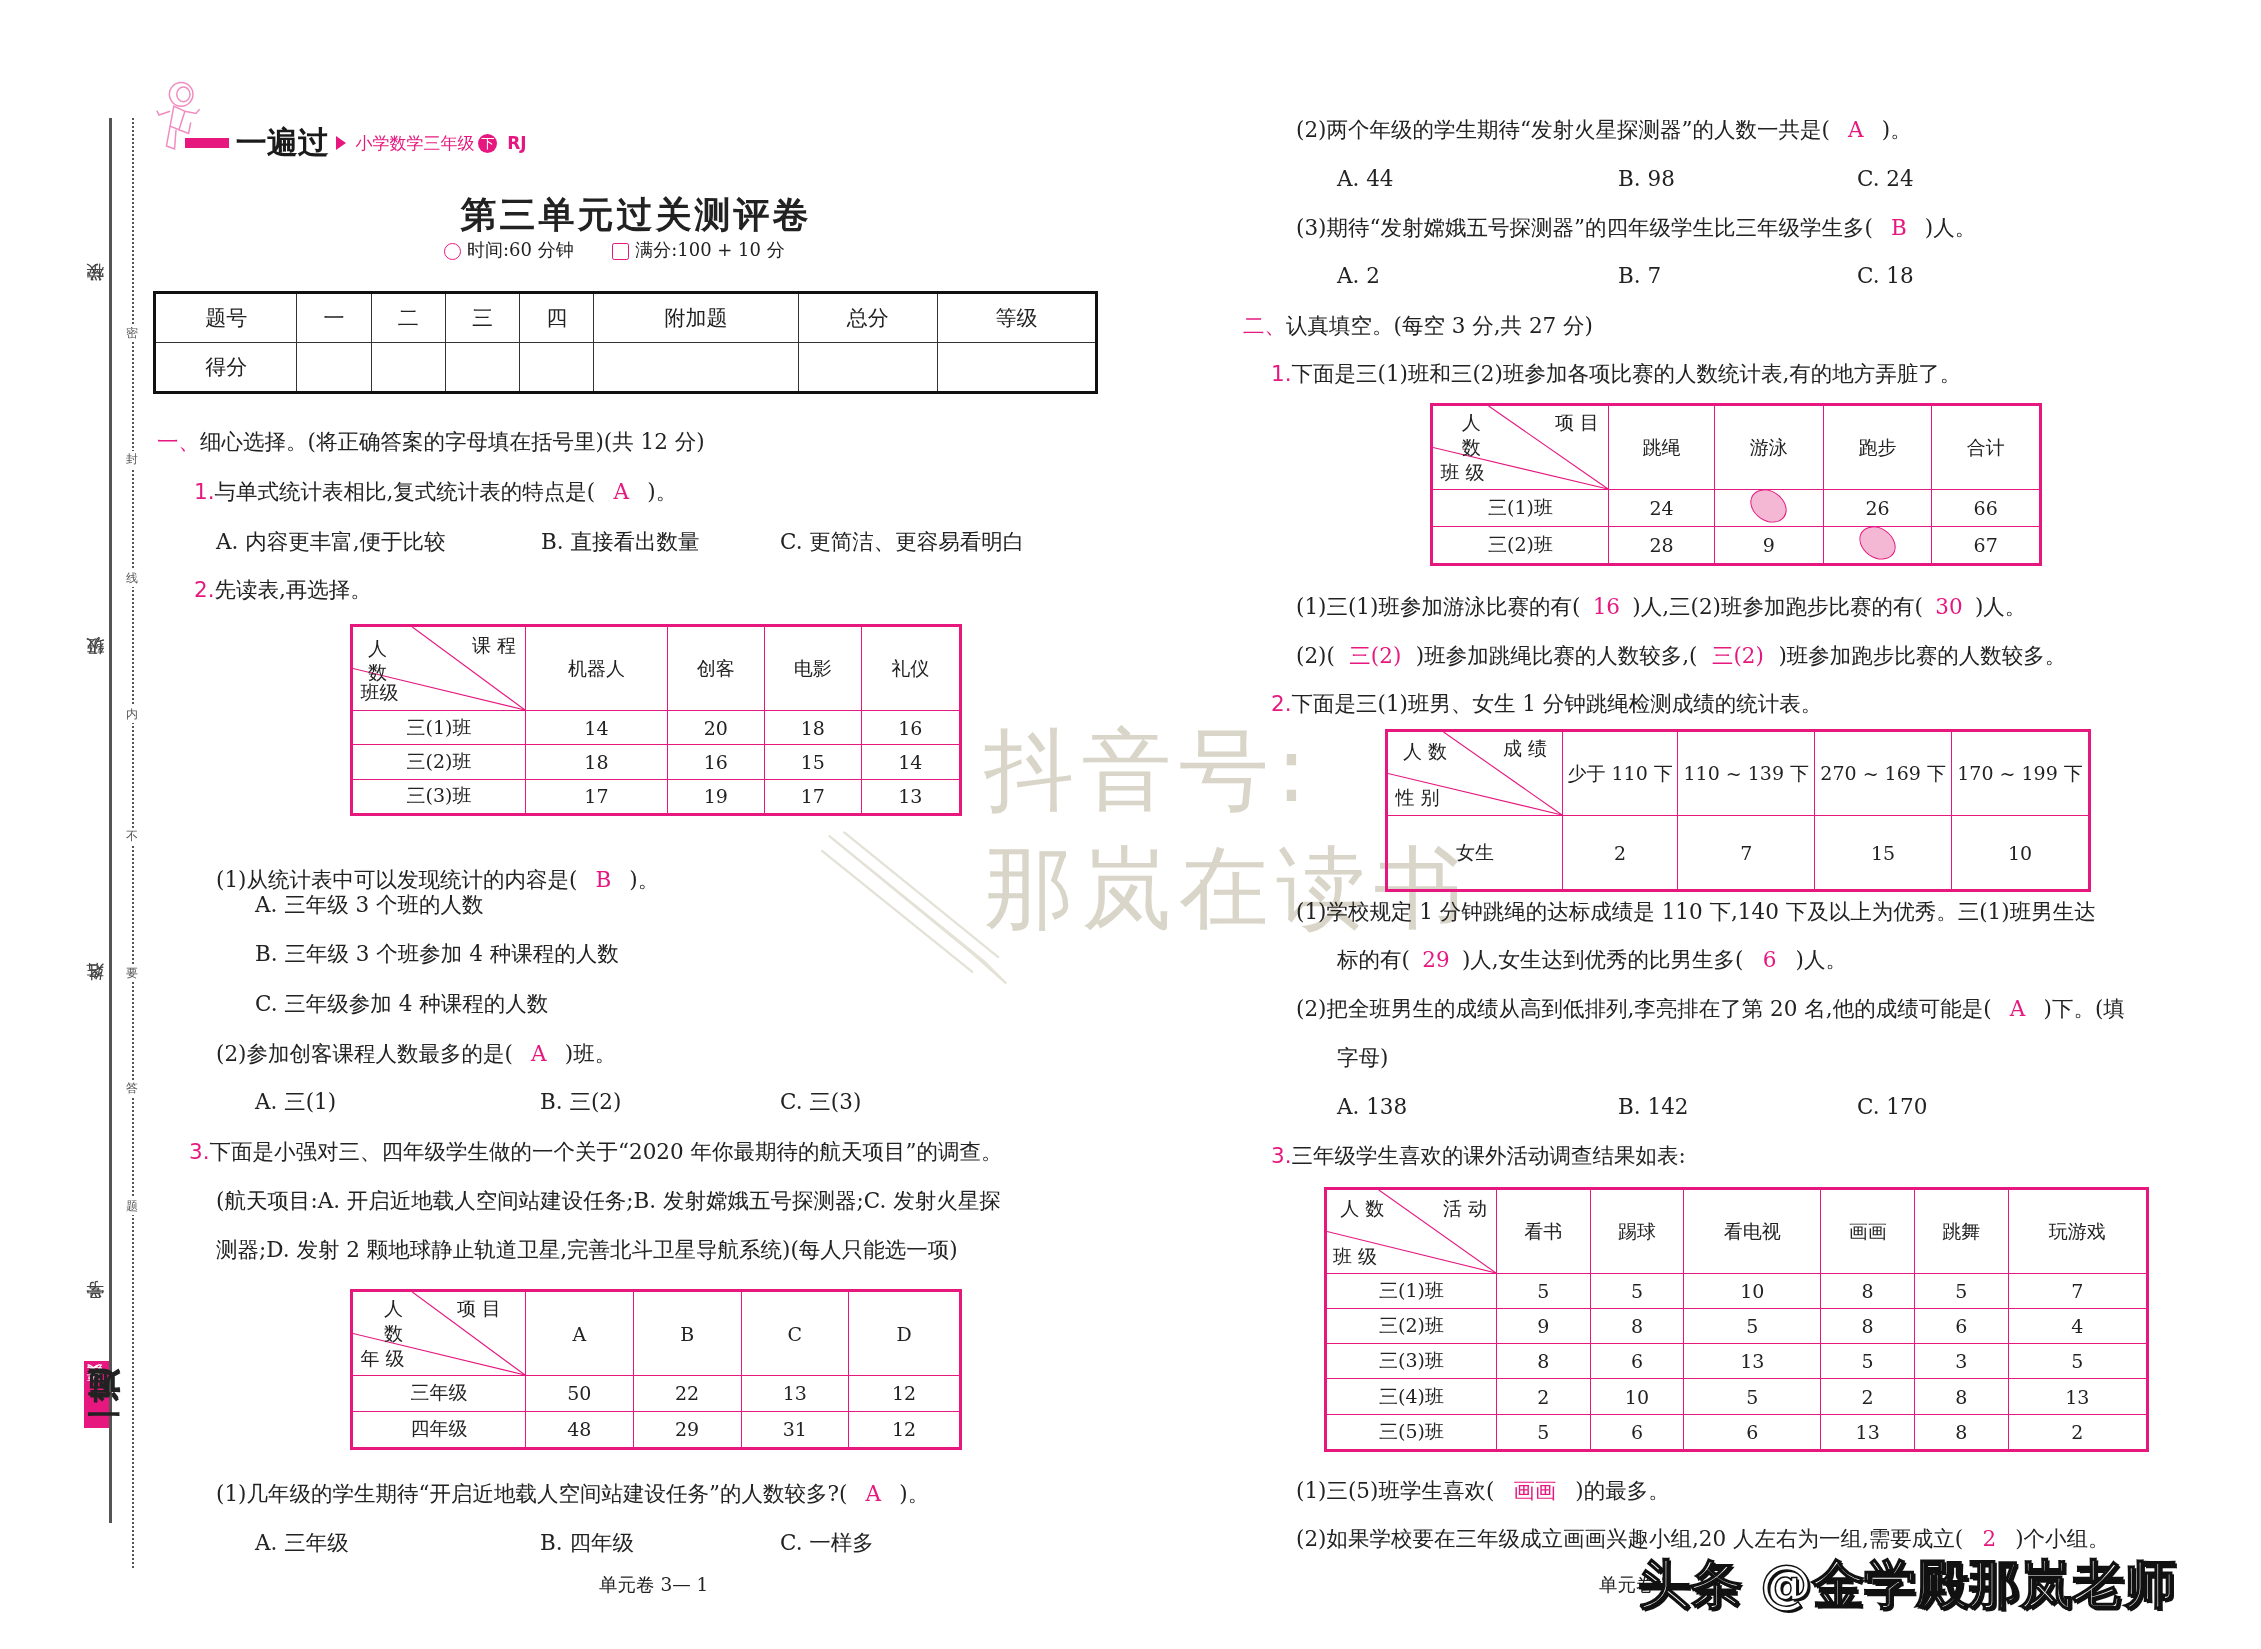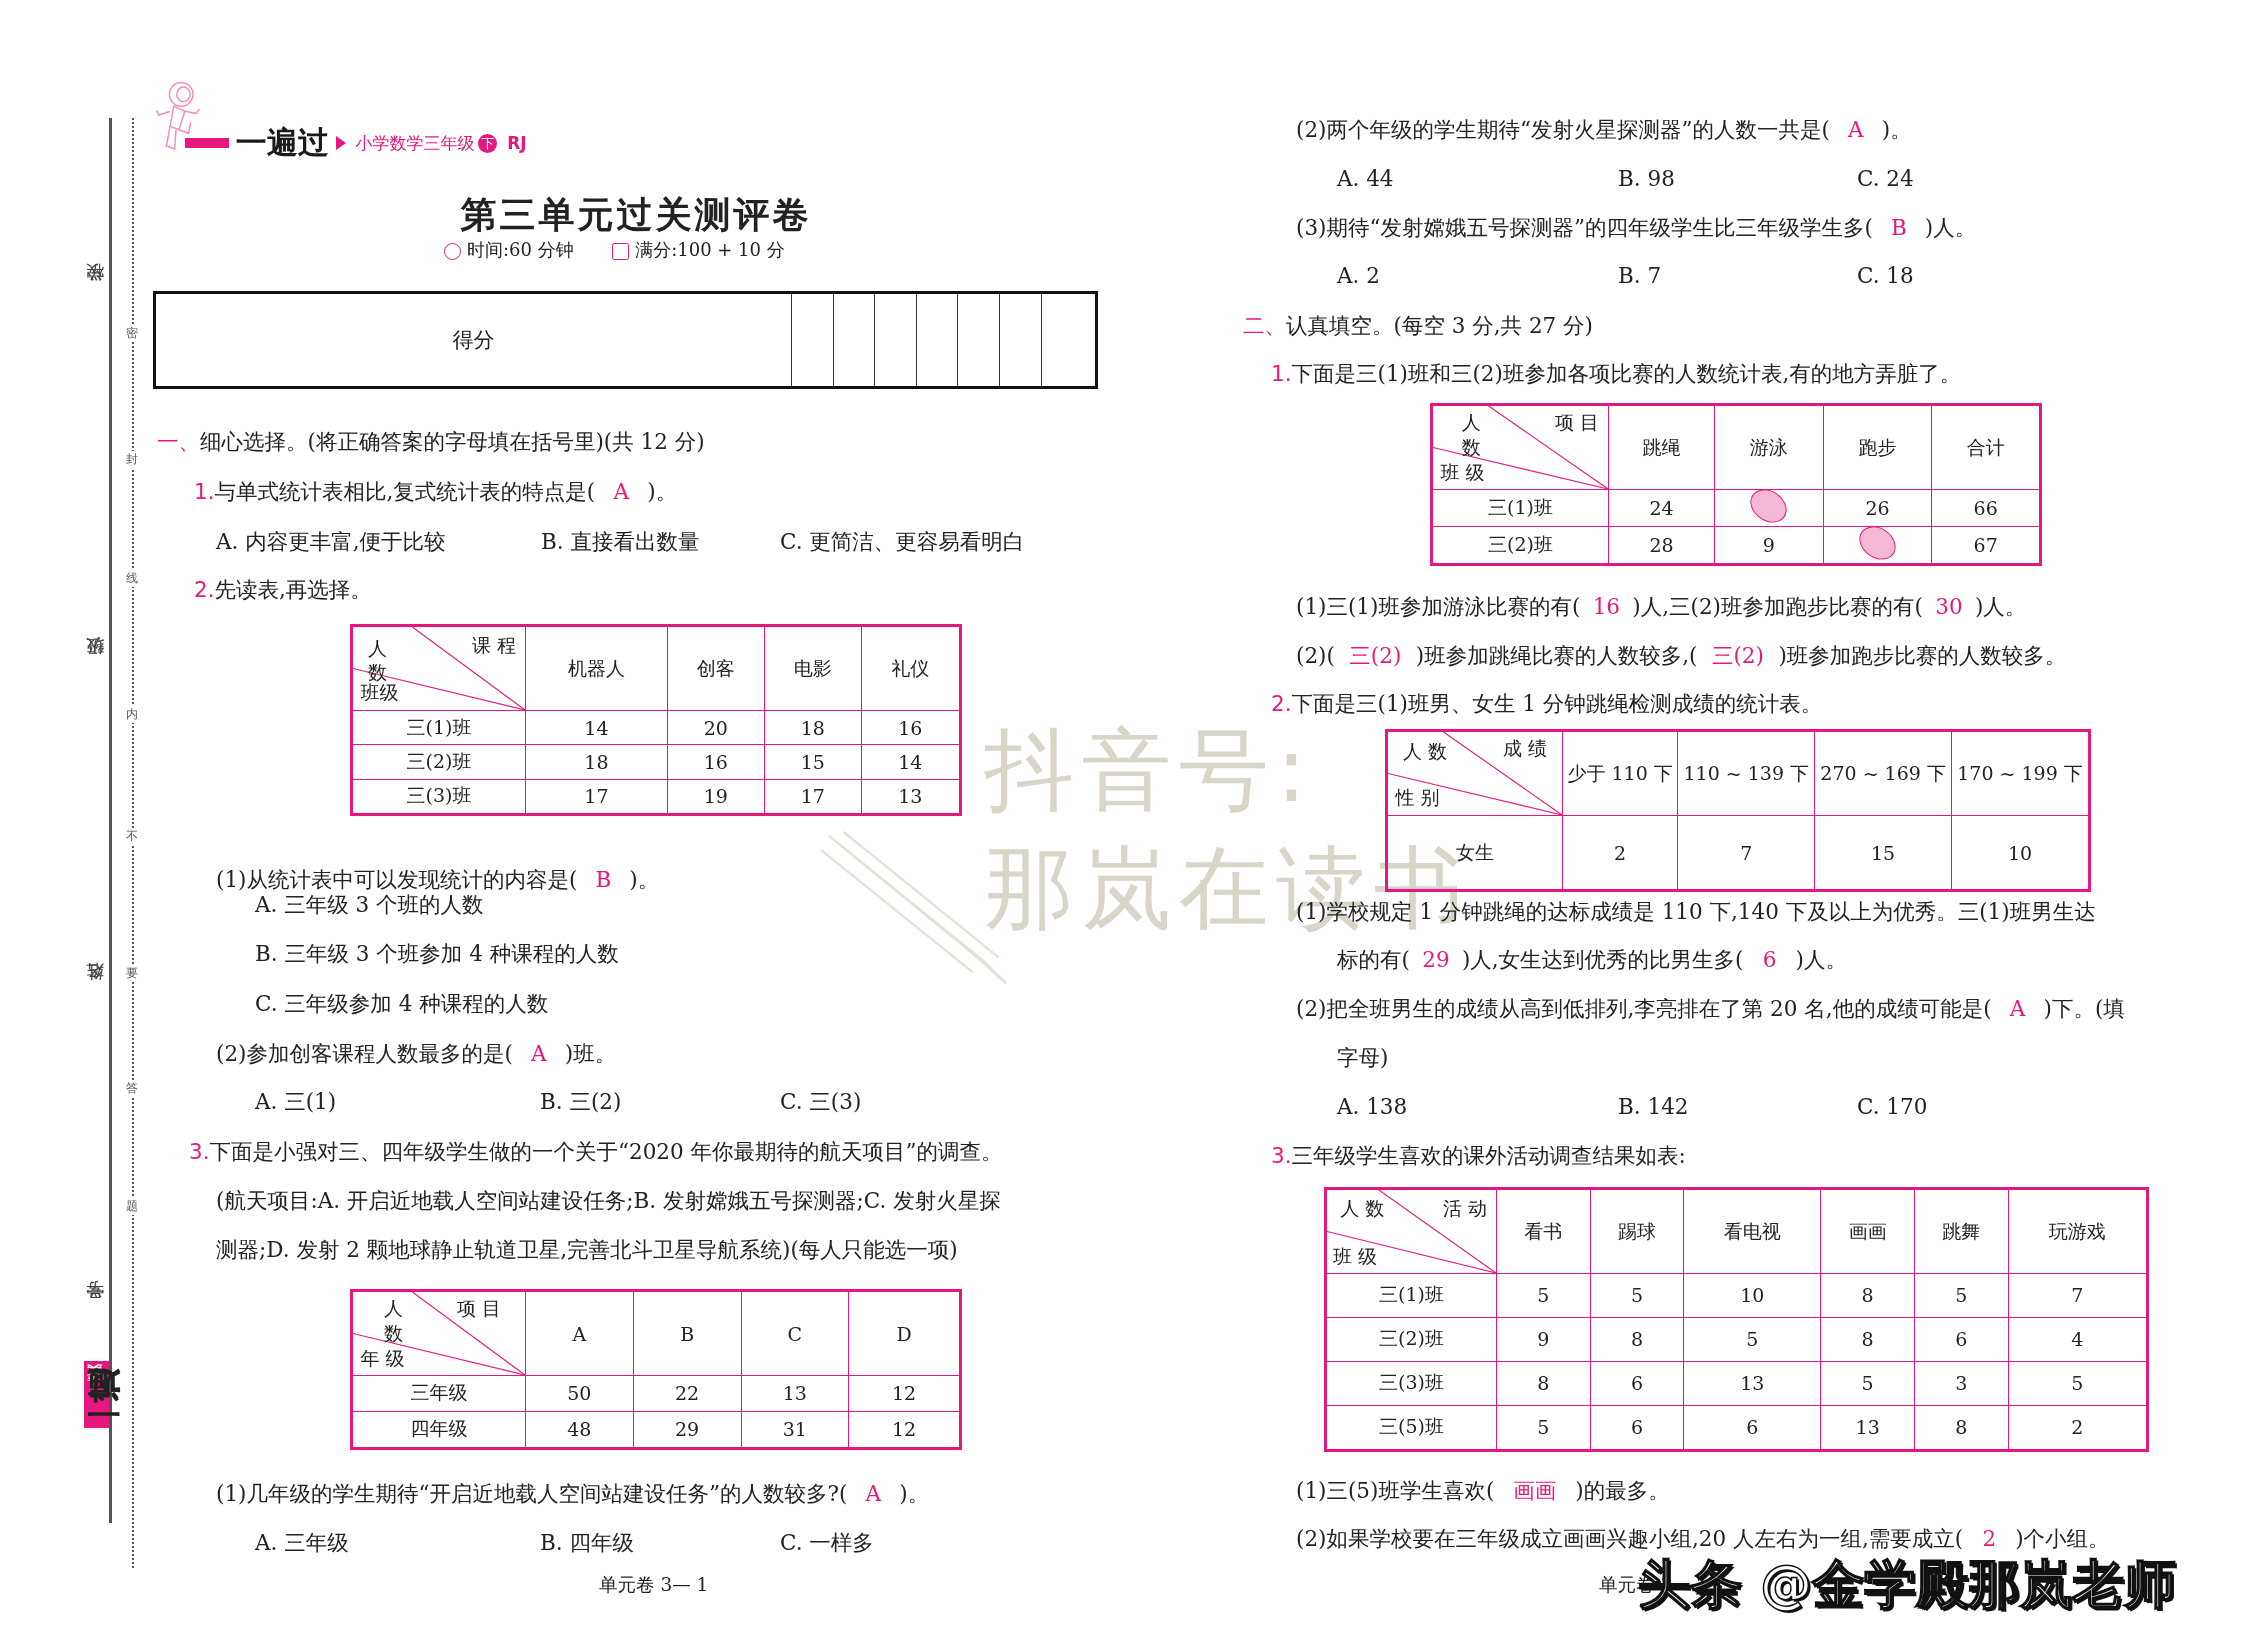--- a/index.html
+++ b/index.html
@@ -104,20 +104,30 @@
 
 <div class="abs title">第三单元过关测评卷</div>
 <div class="abs meta">
   <span class="ico clock"></span><span>时间:60 分钟</span>
   <span style="display:inline-block;width:27px;"></span>
   <span class="ico cbox"></span><span>满分:100 + 10 分</span>
 </div>
 
 <table class="abs score">
   <tbody>
+      <tr>
+    <td>题号</td>
+    <td>一</td>
+    <td>二</td>
+    <td>三</td>
+    <td>四</td>
+    <td>附加题</td>
+    <td>总分</td>
+    <td style="width:155px;">等级</td>
+  </tr>
   <tr>
     <td>得分</td>
     <td></td>
         <td></td>
     <td></td>
         <td></td>
     <td></td>
         <td></td>
     <td></td>
   </tr>
@@ -402,20 +412,29 @@
   <tr>
     <td>三(3)班</td>
     <td>8</td>
     <td>6</td>
     <td>13</td>
     <td>5</td>
     <td>3</td>
     <td>5</td>
   </tr>
   <tr>
+    <td>三(4)班</td>
+    <td>2</td>
+    <td>10</td>
+    <td>5</td>
+    <td>2</td>
+    <td>8</td>
+    <td>13</td>
+  </tr>
+  <tr>
     <td>三(5)班</td>
     <td>5</td>
     <td>6</td>
     <td>6</td>
     <td>13</td>
     <td>8</td>
     <td>2</td>
   </tr>
 </tbody>
   </table>

